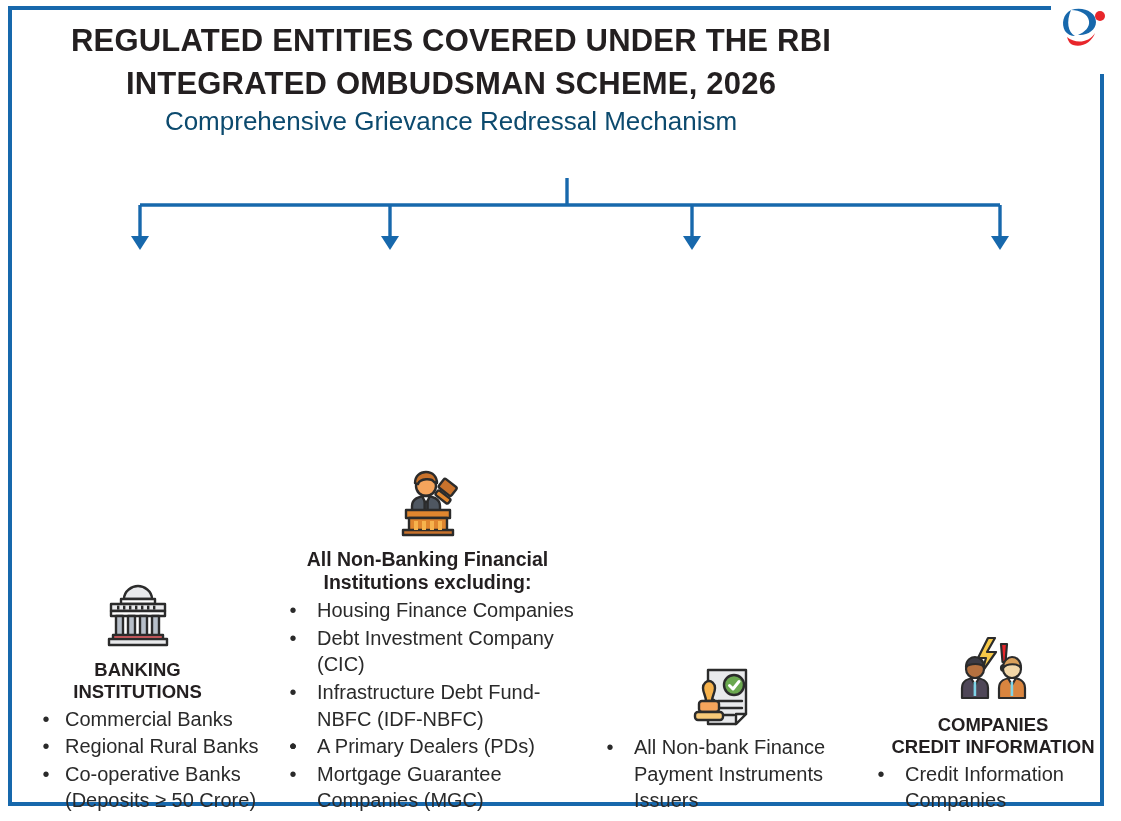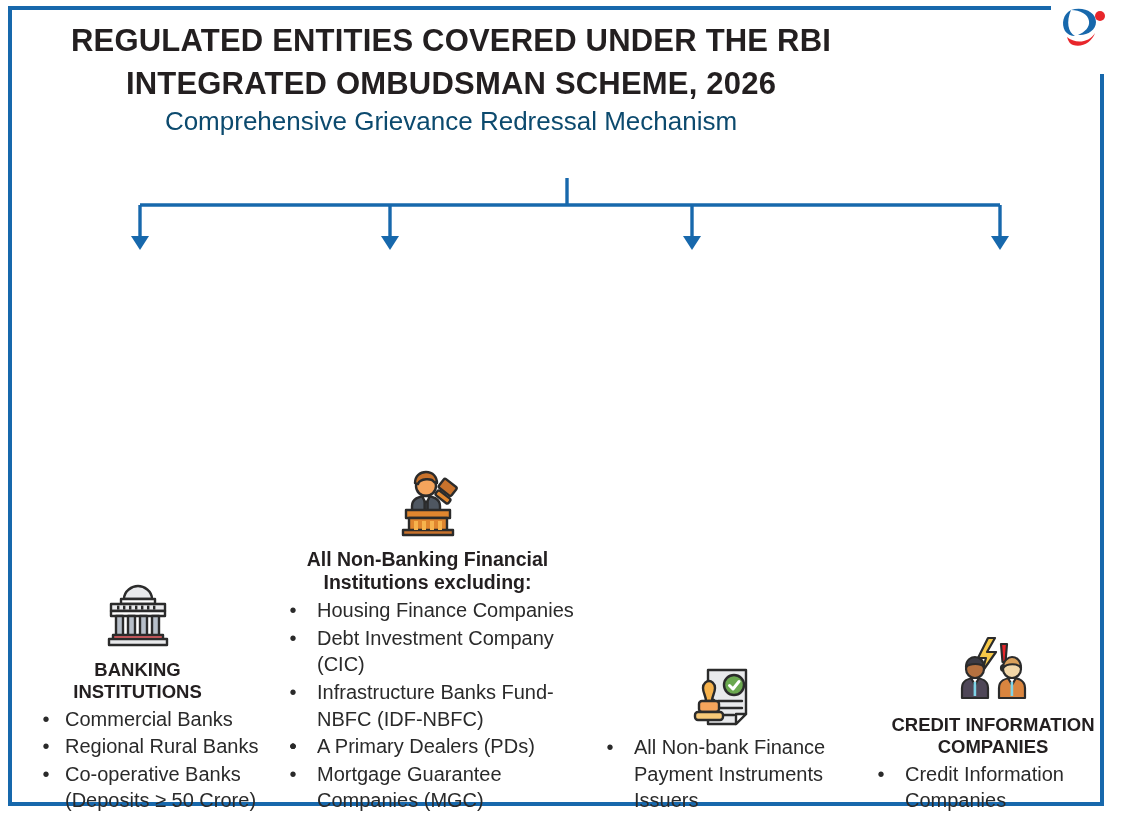--- a/index.html
+++ b/index.html
@@ -214,21 +214,21 @@
       <li>
         <span class="bullet">•</span>
         <span class="txt">Housing Finance Companies</span>
       </li>
       <li>
         <span class="bullet">•</span>
         <span class="txt">Debt Investment Company (CIC)</span>
       </li>
       <li>
         <span class="bullet">•</span>
-        <span class="txt">Infrastructure Banks Fund-NBFC (IDF-NBFC)</span>
+        <span class="txt">Infrastructure Debt Fund-NBFC (IDF-NBFC)</span>
       </li>
       <li>
         <span class="bullet">•</span>
       </li>
       <li>
         <span class="bullet">•</span>
       </li>
       <li>
         <span class="bullet">•</span>
         <span class="txt">A Primary Dealers (PDs)</span>
@@ -287,22 +287,22 @@
           <path d="M45 66 L45 56 C45 49 51 46 58 46 C65 46 71 49 71 56 L71 66 Z" fill="#d9853f"></path>
           <path d="M54 46 L58 53 L62 46 Z" fill="#ffffff"></path>
         </g>
         <g fill="#7fd4e8">
           <rect x="19.6" y="50" width="2.6" height="14"></rect>
           <rect x="56.6" y="50" width="2.6" height="14"></rect>
         </g>
       </svg>
     </div>
     <div class="col-head">
+      <div>COMPANIES</div>
       <div>CREDIT INFORMATION</div>
-      <div>COMPANIES</div>
     </div>
     <ul class="items">
       <li>
         <span class="bullet">•</span>
         <span class="txt">Credit Information Companies</span>
       </li>
     </ul>
   </div>
 
 </div>

